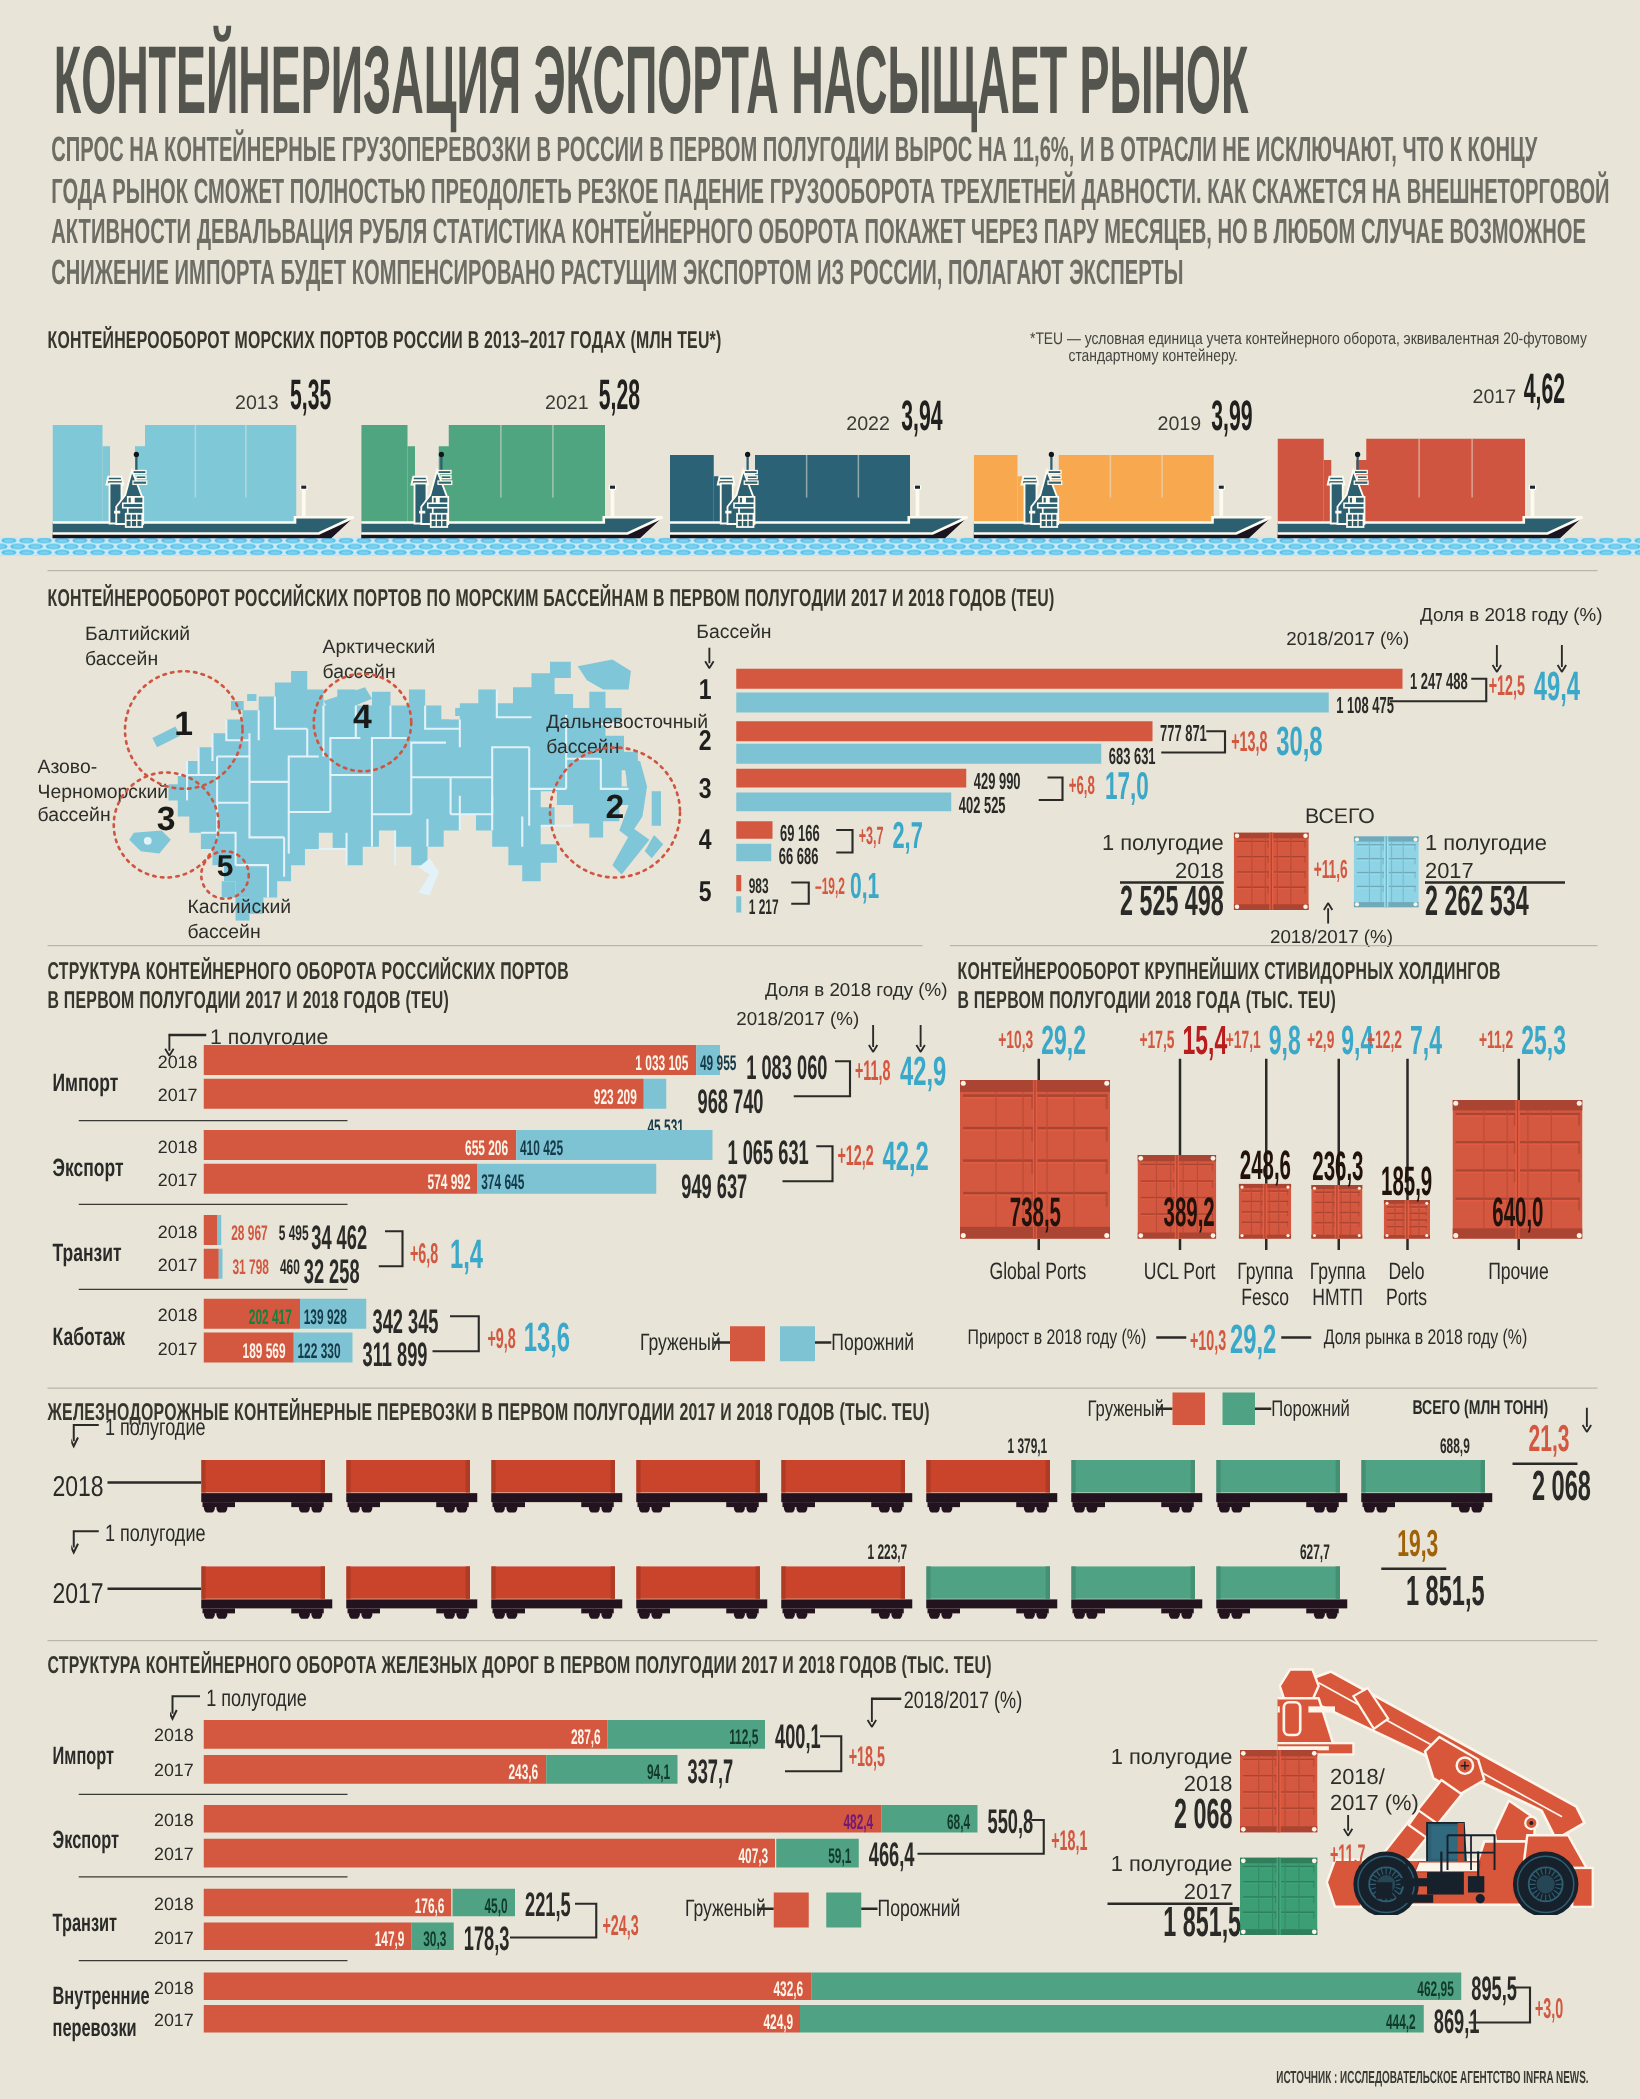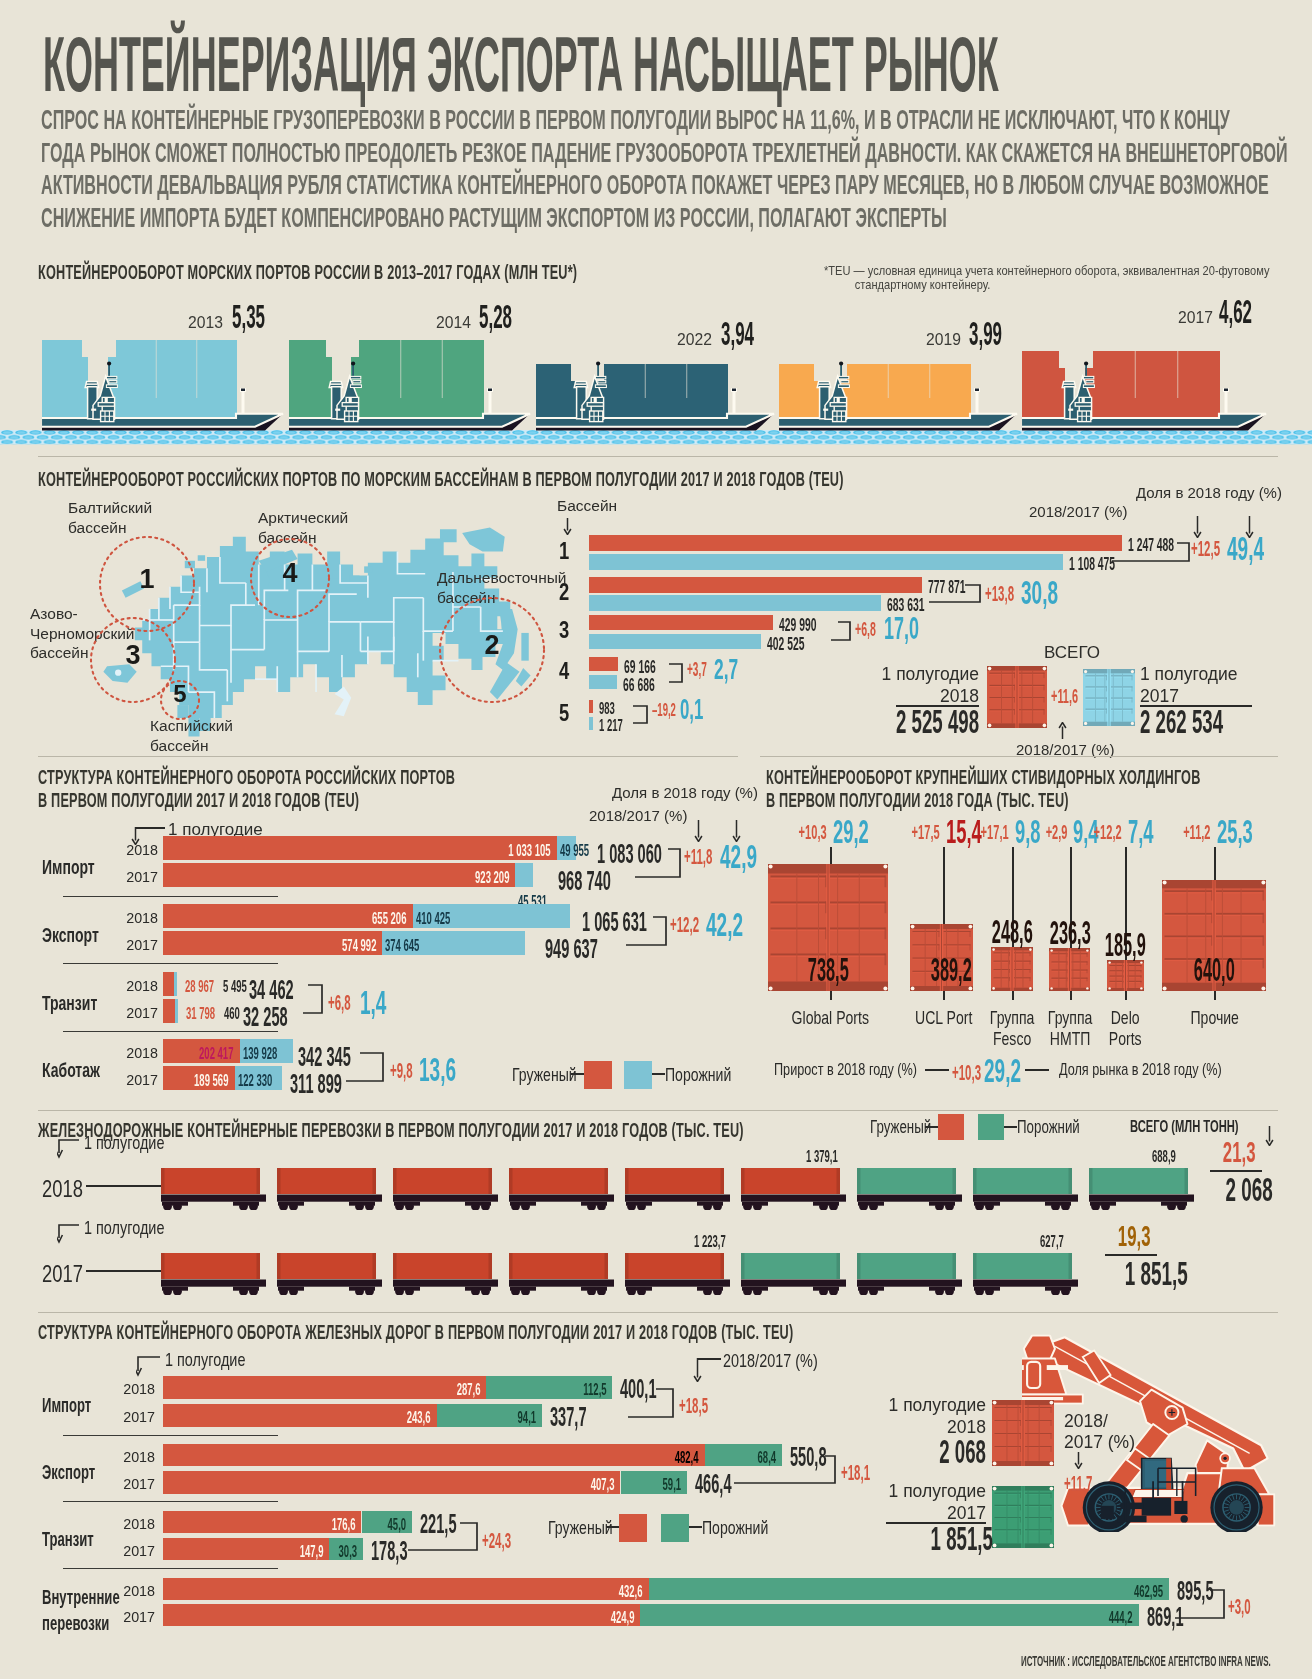--- a/index.html
+++ b/index.html
@@ -108,21 +108,21 @@
         <path d="M 22.2 -20.6 L 34.6 -20.6 L 34.6 1.2 L 22.2 1.2 Z" fill="#2c5f70" stroke="#fdfaf0" stroke-width="1.4"></path>
         <rect x="24.6" y="-20.4" width="3.2" height="5.0" fill="#fdfaf0"></rect>
         <rect x="18.2" y="-15.4" width="16.2" height="3.6" fill="#2c5f70" stroke="#fdfaf0" stroke-width="1.3"></rect>
         <rect x="11.2" y="-9.4" width="5.0" height="2.2" fill="#fdfaf0"></rect>
         <rect x="20.6" y="-7.0" width="13.2" height="10.6" fill="#2c5f70" stroke="#fdfaf0" stroke-width="1.4"></rect>
         <rect x="24.45" y="-7.0" width="1.1" height="10.6" fill="#fdfaf0"></rect>
         <rect x="28.85" y="-7.0" width="1.1" height="10.6" fill="#fdfaf0"></rect>
         <rect x="20.6" y="-2.3" width="13.2" height="1.1" fill="#fdfaf0"></rect>
       </g>
     </svg>
-<div class="a" style="left:436px;top:314px;font-size:15.7px;color:#3a3a36;white-space:nowrap;">2014</div>
+<div class="a" style="left:436px;top:314px;font-size:15.7px;color:#3a3a36;white-space:nowrap;">2021</div>
 <div class="a" style="left:479px;top:297px;font-size:34px;font-weight:bold;color:#20201e;transform:scaleX(.499);transform-origin:0 0;white-space:nowrap;">5,28</div>
 <svg class="a" style="left:536px;top:330px;" width="244" height="120" viewBox="0 0 244 120">
       <rect x="0" y="34" width="35" height="56" fill="#2c6275"></rect>
       <rect x="68" y="34" width="124" height="56" fill="#2c6275"></rect>
       <rect x="60" y="51" width="9" height="39" fill="#2c6275"></rect>
       <rect x="35" y="51" width="6" height="39" fill="#2c6275"></rect>
       <rect x="108.7" y="34" width="1.2" height="34" fill="#e8e4d7" opacity="0.55"></rect>
       <rect x="150.1" y="34" width="1.2" height="34" fill="#e8e4d7" opacity="0.55"></rect>
       <rect x="196.5" y="60" width="3" height="28" fill="#fdfaf0"></rect>
       <rect x="195" y="58" width="6" height="4" fill="#fdfaf0"></rect>
@@ -519,21 +519,21 @@
 <div class="vnum a" style="left:184.6px;top:977px;font-size:17px;transform:scaleX(.56);transform-origin:0 0;color:#d4573f;">28 967</div>
 <div class="vnum a" style="left:222.6px;top:977px;font-size:17px;transform:scaleX(.56);transform-origin:0 0;color:#2a2a28;">5 495</div>
 <div class="a" style="left:114px;top:1005px;width:44px;text-align:right;font-size:14.3px;color:#2a2a28;">2017</div>
 <div class="bar red a" style="left:162.5px;top:999px;width:12.1px;height:24px;"></div>
 <div class="bar blue a" style="left:174.6px;top:999px;width:3.0px;height:24px;"></div>
 <div class="vnum a" style="left:185.6px;top:1004px;font-size:17px;transform:scaleX(.56);transform-origin:0 0;color:#d4573f;">31 798</div>
 <div class="vnum a" style="left:223.6px;top:1004px;font-size:17px;transform:scaleX(.56);transform-origin:0 0;color:#2a2a28;">460</div>
 <div class="a" style="left:114px;top:1045px;width:44px;text-align:right;font-size:14.3px;color:#2a2a28;">2018</div>
 <div class="bar red a" style="left:162.5px;top:1039px;width:77.3px;height:24px;"></div>
 <div class="bar blue a" style="left:239.8px;top:1039px;width:53.5px;height:24px;"></div>
-<div class="rtxt a" style="left:33.8px;top:1044px;width:200px;font-size:17px;color:#be185d;"><span>202 417</span></div>
+<div class="rtxt a" style="left:33.8px;top:1044px;width:200px;font-size:17px;color:#15803d;"><span>202 417</span></div>
 <div class="ltxt a" style="left:242.8px;top:1044px;font-size:17px;color:#153a48;"><span>139 928</span></div>
 <div class="a" style="left:114px;top:1072px;width:44px;text-align:right;font-size:14.3px;color:#2a2a28;">2017</div>
 <div class="bar red a" style="left:162.5px;top:1066px;width:72.4px;height:24px;"></div>
 <div class="bar blue a" style="left:234.9px;top:1066px;width:46.7px;height:24px;"></div>
 <div class="rtxt a" style="left:28.9px;top:1071px;width:200px;font-size:17px;color:#fdf5ea;"><span>189 569</span></div>
 <div class="ltxt a" style="left:237.9px;top:1071px;font-size:17px;color:#153a48;"><span>122 330</span></div>
 <div class="vnum a" style="left:597px;top:838px;font-size:27.2px;transform:scaleX(.537);transform-origin:0 0;">1 083 060</div>
 <div class="vnum a" style="left:558px;top:865px;font-size:27.2px;transform:scaleX(.537);transform-origin:0 0;">968 740</div>
 <div class="vnum a" style="left:582px;top:906px;font-size:27.2px;transform:scaleX(.537);transform-origin:0 0;">1 065 631</div>
 <div class="vnum a" style="left:545px;top:933px;font-size:27.2px;transform:scaleX(.537);transform-origin:0 0;">949 637</div>
@@ -1115,21 +1115,21 @@
 <div class="vnum a" style="left:620.4px;top:1373px;font-size:27.2px;transform:scaleX(.537);transform-origin:0 0;">400,1</div>
 <div class="a" style="left:115px;top:1409px;width:40px;text-align:right;font-size:14.3px;color:#2a2a28;">2017</div>
 <div class="bar red a" style="left:163.3px;top:1404px;width:273.4px;height:23px;"></div>
 <div class="bar grn a" style="left:436.7px;top:1404px;width:105.6px;height:23px;"></div>
 <div class="rtxt a" style="left:230.7px;top:1408px;width:200px;font-size:17px;color:#fdf5ea;"><span>243,6</span></div>
 <div class="rtxt a" style="left:336.4px;top:1408px;width:200px;font-size:17px;color:#123a2c;"><span>94,1</span></div>
 <div class="vnum a" style="left:550.4px;top:1401px;font-size:27.2px;transform:scaleX(.537);transform-origin:0 0;">337,7</div>
 <div class="a" style="left:115px;top:1449px;width:40px;text-align:right;font-size:14.3px;color:#2a2a28;">2018</div>
 <div class="bar red a" style="left:163.3px;top:1444px;width:541.5px;height:22px;"></div>
 <div class="bar grn a" style="left:704.8px;top:1444px;width:76.8px;height:22px;"></div>
-<div class="rtxt a" style="left:498.8px;top:1448px;width:200px;font-size:17px;color:#000000;"><span>482,4</span></div>
+<div class="rtxt a" style="left:498.8px;top:1448px;width:200px;font-size:17px;color:#701a75;"><span>482,4</span></div>
 <div class="rtxt a" style="left:575.6px;top:1448px;width:200px;font-size:17px;color:#123a2c;"><span>68,4</span></div>
 <div class="vnum a" style="left:789.6px;top:1441px;font-size:27.2px;transform:scaleX(.537);transform-origin:0 0;">550,8</div>
 <div class="a" style="left:115px;top:1476px;width:40px;text-align:right;font-size:14.3px;color:#2a2a28;">2017</div>
 <div class="bar red a" style="left:163.3px;top:1471px;width:457.2px;height:23px;"></div>
 <div class="bar grn a" style="left:620.5px;top:1471px;width:66.3px;height:23px;"></div>
 <div class="rtxt a" style="left:414.5px;top:1475px;width:200px;font-size:17px;color:#fdf5ea;"><span>407,3</span></div>
 <div class="rtxt a" style="left:480.8px;top:1475px;width:200px;font-size:17px;color:#123a2c;"><span>59,1</span></div>
 <div class="vnum a" style="left:694.8px;top:1468px;font-size:27.2px;transform:scaleX(.537);transform-origin:0 0;">466,4</div>
 <div class="a" style="left:115px;top:1516px;width:40px;text-align:right;font-size:14.3px;color:#2a2a28;">2018</div>
 <div class="bar red a" style="left:163.3px;top:1511px;width:198.2px;height:22px;"></div>

